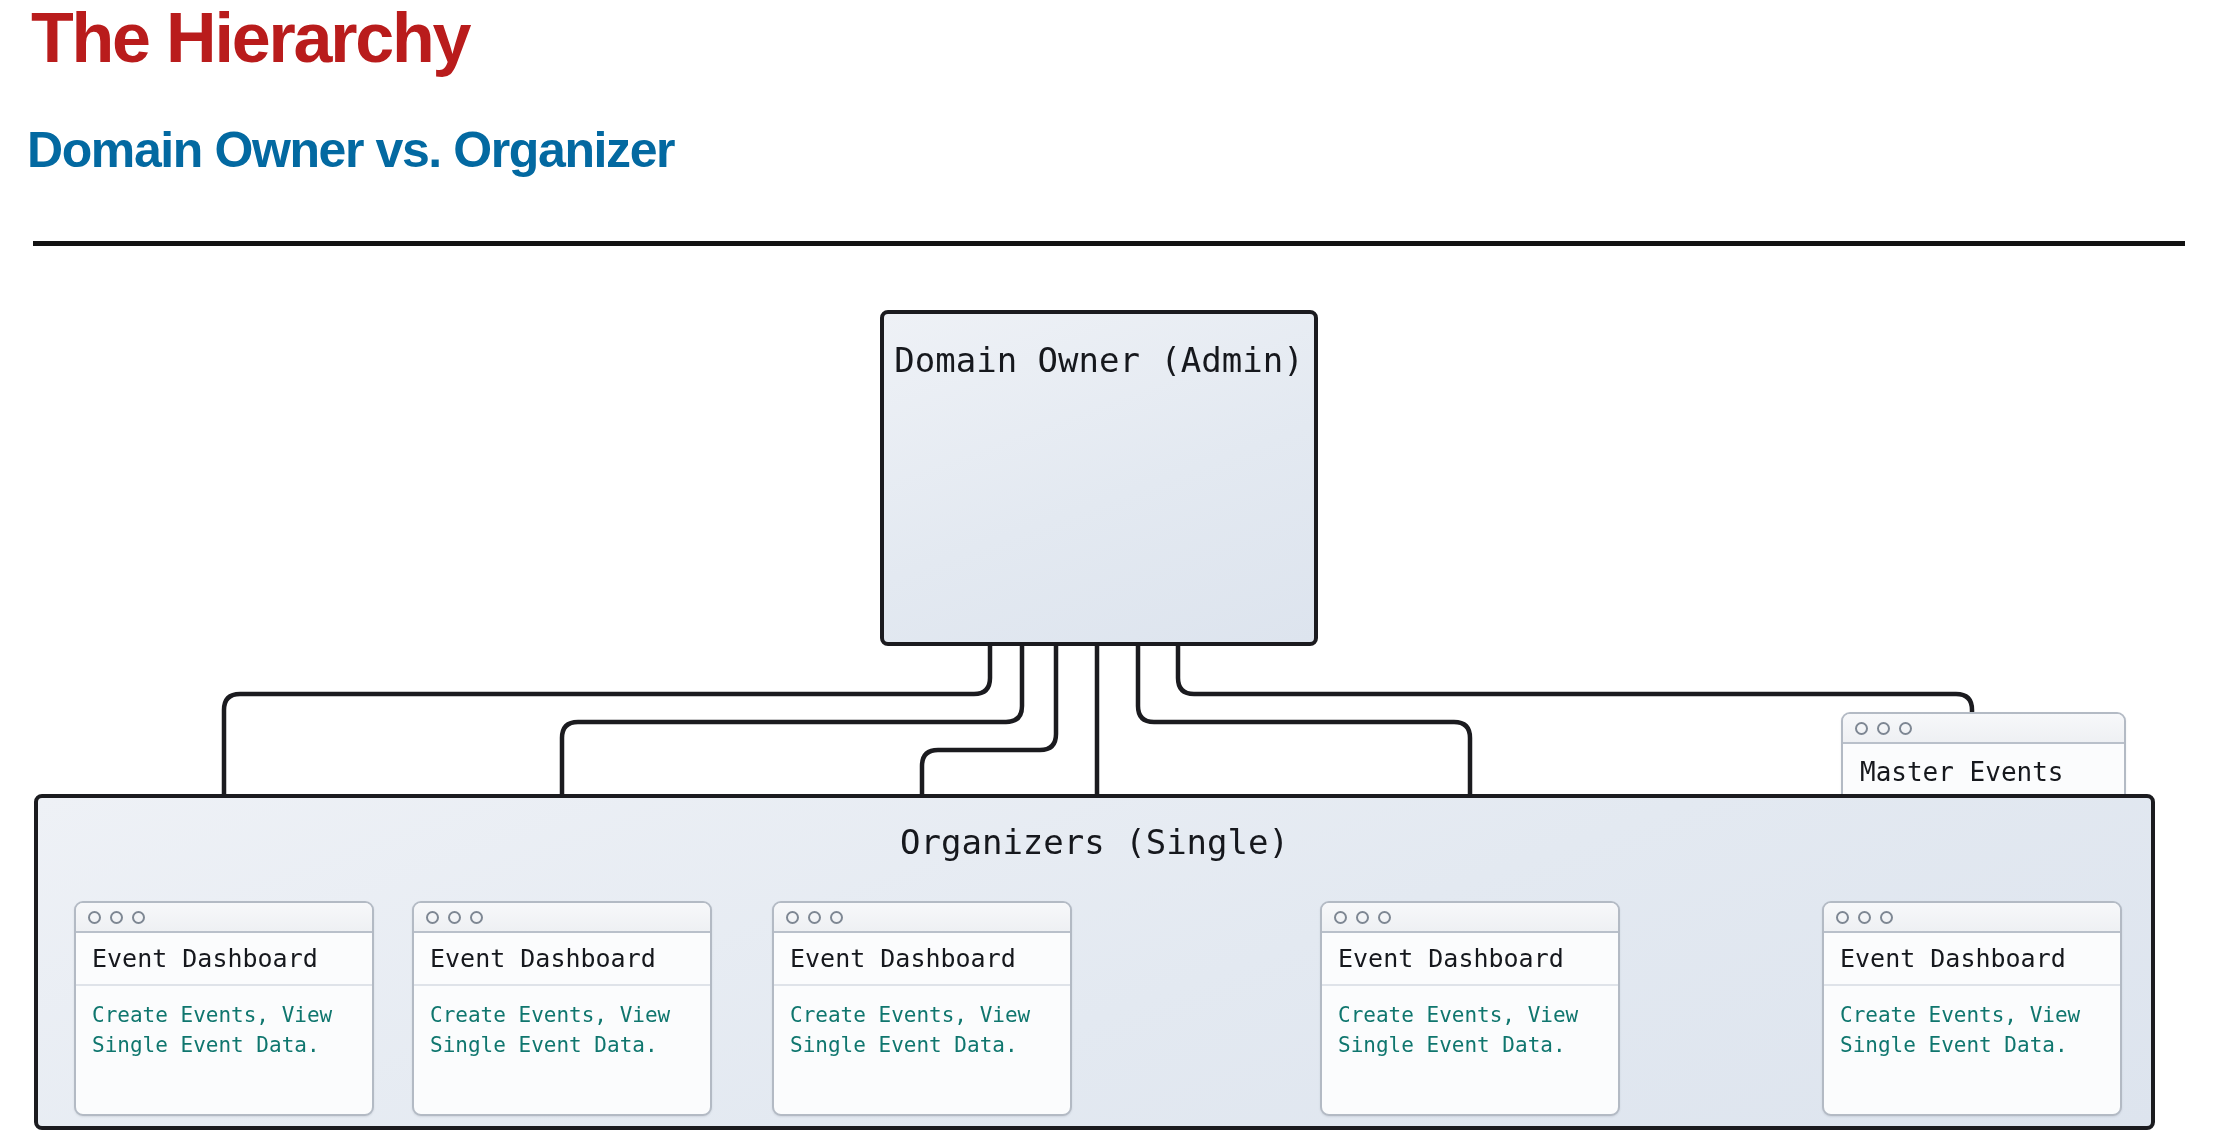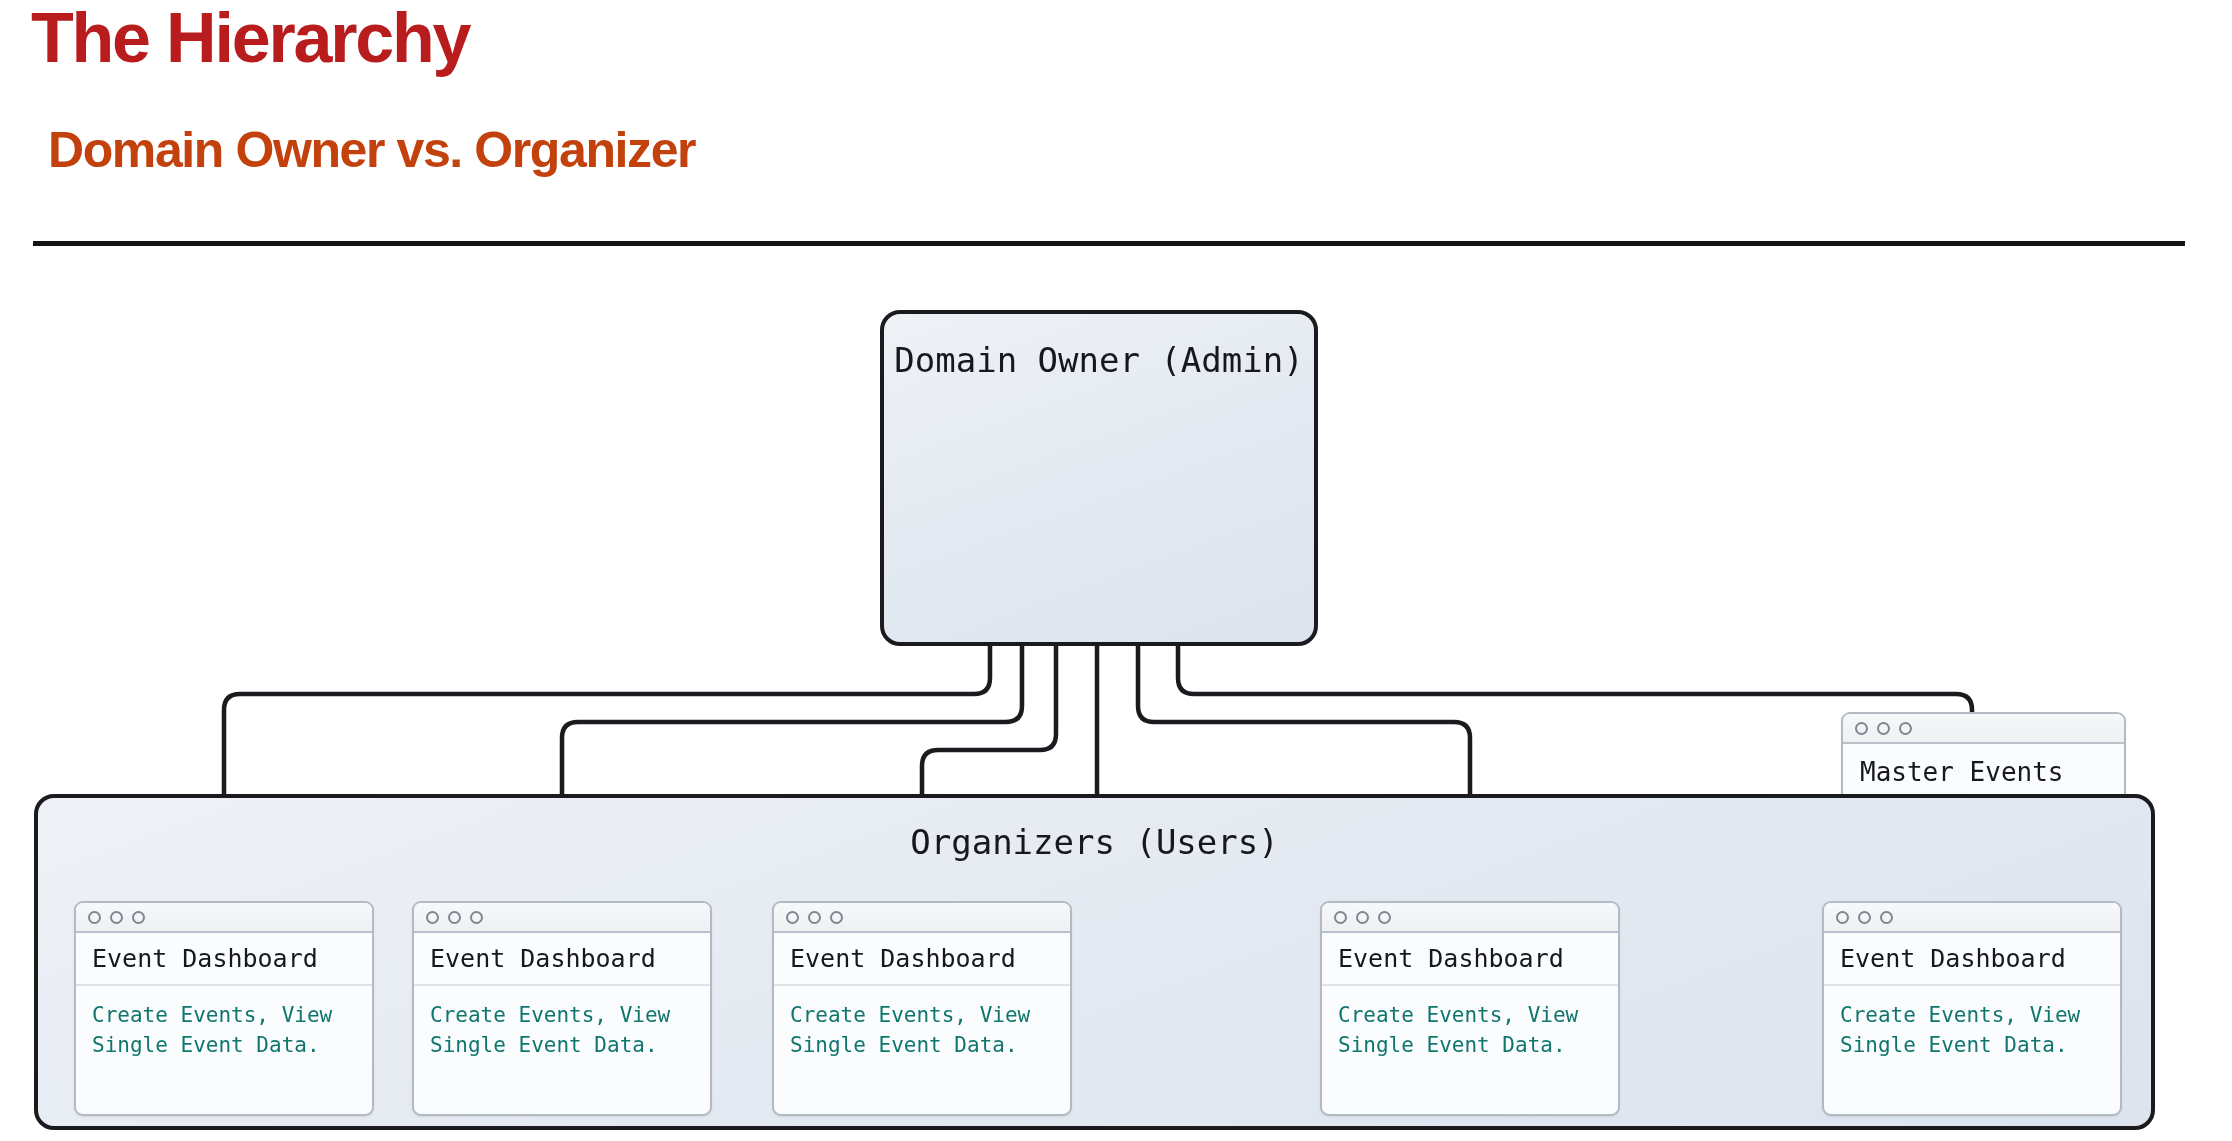--- a/index.html
+++ b/index.html
@@ -12,39 +12,39 @@
   }
 
   
   #header { position:absolute; left:0; top:0; width:2232px; }
   #title-main {
     position:absolute; left:31px; top:3px;
     font-size:70px; font-weight:bold; letter-spacing:-2.2px;
     color:#b91c1c; line-height:1.0; white-space:nowrap;
   }
   #title-sub {
-    position:absolute; left:48px; top:125px;
+    position:absolute; left:27px; top:125px;
     font-size:50px; font-weight:bold; letter-spacing:-1.4px;
-    color:#c2410c; line-height:1.0; white-space:nowrap;
+    color:#0369a1; line-height:1.0; white-space:nowrap;
   }
   #title-rule {
     position:absolute; left:33px; top:241px;
     width:2152px; height:5px; background:#121212;
   }
 
   
   #diagram { position:absolute; left:0; top:0; width:2232px; height:1141px; }
   #connectors { position:absolute; left:0; top:0; width:2232px; height:1141px; }
 
   
   .node-panel {
     position:absolute;
     background:linear-gradient(160deg,#eef1f6 0%,#e3e9f1 55%,#dde4ee 100%);
     border:4px solid #1b1b1f;
-    border-radius:20px;
+    border-radius:8px;
     box-sizing:border-box;
   }
 
   #owner-node { left:880px; top:310px; width:438px; height:336px; }
 
   .node-title {
     position:absolute; left:0; top:26px; width:100%;
     text-align:center;
     font-family:"DejaVu Sans Mono", monospace;
     font-size:34px; color:#16181d; letter-spacing:0px;
@@ -148,21 +148,21 @@
         <span class="dot"></span>
       </div>
       <div class="win-head">Master Events</div>
       <div class="win-body">Controls AWS,
 Owns URL, Global
 Reporting.</div>
     </div>
   </div>
 
   <div class="node-panel" id="organizers-node">
-    <div class="node-title">Organizers (Users)</div>
+    <div class="node-title">Organizers (Single)</div>
   </div>
 
   <div class="window event-card" id="event-card-0">
     <div class="win-chrome">
       <span class="dot"></span>
       <span class="dot"></span>
       <span class="dot"></span>
     </div>
     <div class="win-head">Event Dashboard</div>
     <div class="win-body">Create Events, View

